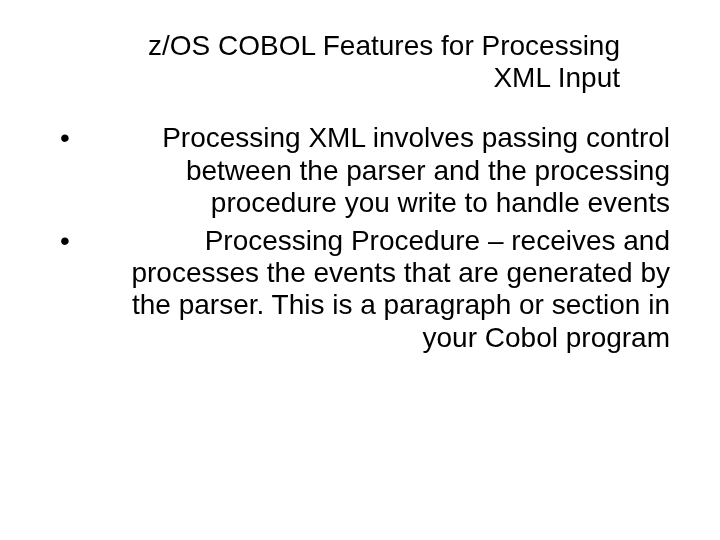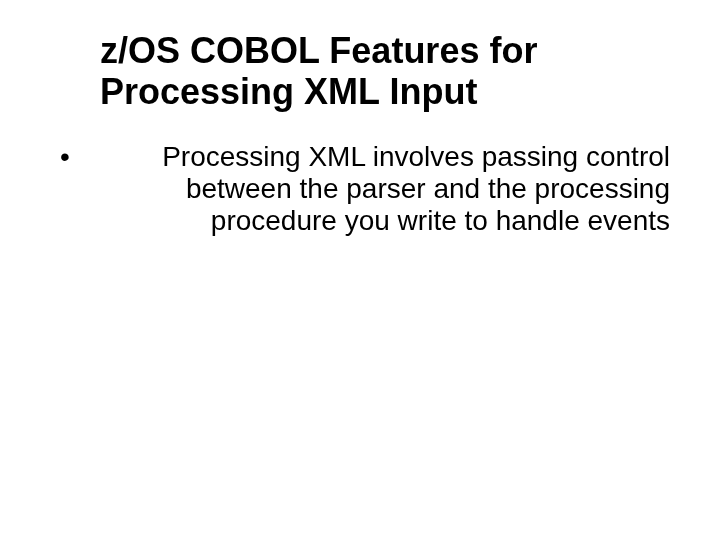--- a/index.html
+++ b/index.html
@@ -11,25 +11,25 @@
     font-family: Arial, Helvetica, sans-serif;
     color: #000000;
   }
   .slide {
     box-sizing: border-box;
     width: 720px;
     height: 540px;
     padding: 20px 40px 40px 40px;
   }
   .title {
-    text-align: left;
-    font-size: 36px;
+    text-align: right;
+    font-size: 28px;
     line-height: 1.15;
     margin: 10px 60px 28px 60px;
-    font-weight: bold;
+    font-weight: normal;
   }
   .body {
     font-size: 28px;
     line-height: 1.15;
     text-align: right;
   }
   ul.bullets {
     list-style: none;
     margin: 0;
     padding: 0 10px 0 20px;
@@ -49,15 +49,16 @@
   }
 </style>
 </head>
 <body>
 
 <div class="slide">
   <h1 class="title">z/OS COBOL Features for Processing XML Input</h1>
   <div class="body">
     <ul class="bullets">
       <li>Processing XML involves passing control between the parser and the processing procedure you write to handle events</li>
+      <li>Processing Procedure – receives and processes the events that are generated by the parser.  This is a paragraph or section in your Cobol program</li>
     </ul>
   </div>
 </div>
 
 </body></html>

